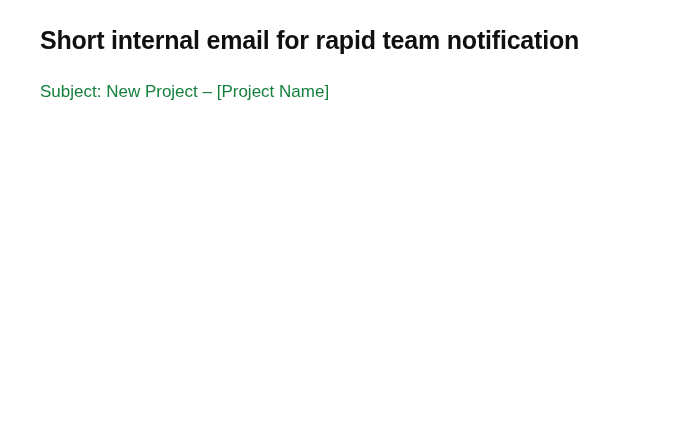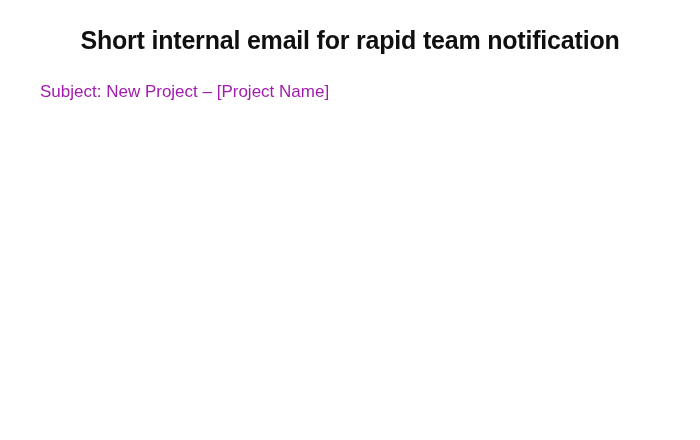--- a/index.html
+++ b/index.html
@@ -21,27 +21,26 @@
     padding: 24px 40px 0 40px;
     background: #ffffff;
   }
   .doc-title {
     font-size: 25px;
     font-weight: bold;
     line-height: 1.3;
     margin: 0 0 22px 0;
     color: #101010;
     letter-spacing: -0.2px;
-    text-align: center;
   }
   .para {
     font-size: 17px;
     line-height: 1.55;
     margin: 0 0 23px 0;
-    color: #a21caf;
+    color: #15803d;
     max-width: 600px;
   }
   .para.body-block {
     margin-bottom: 22px;
   }
 </style>
 </head>
 <body>
 
 <div class="page">

